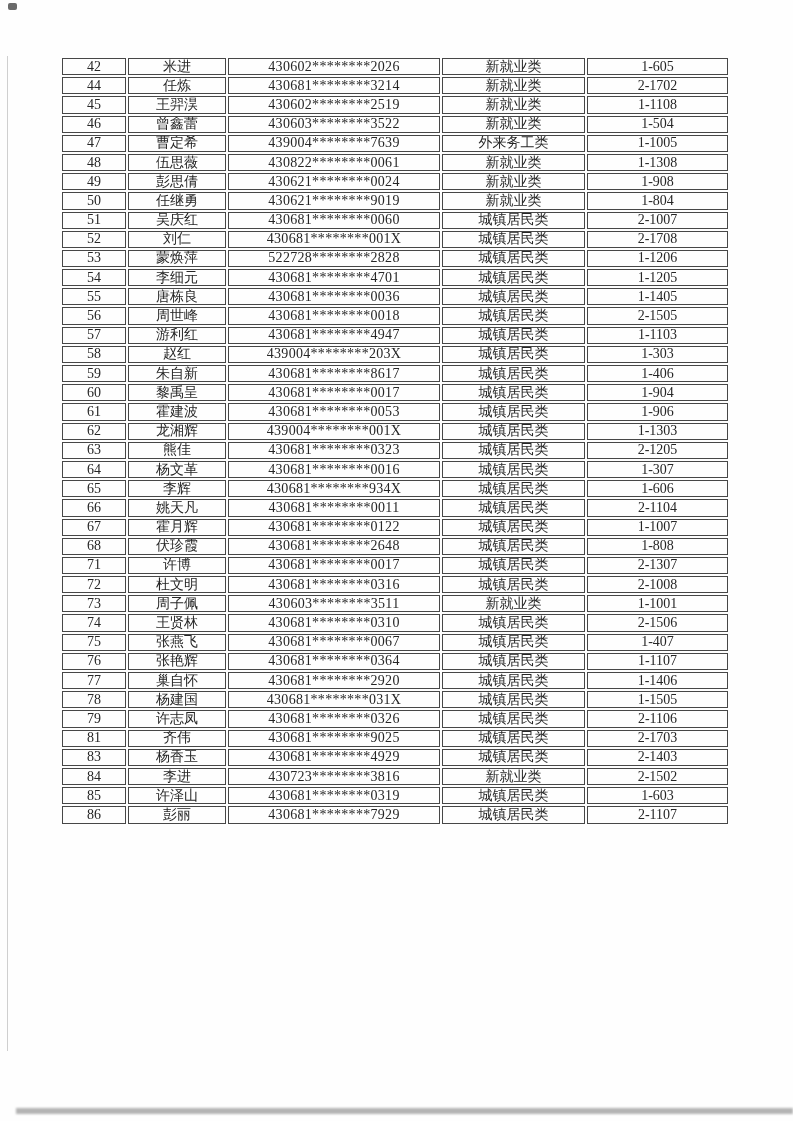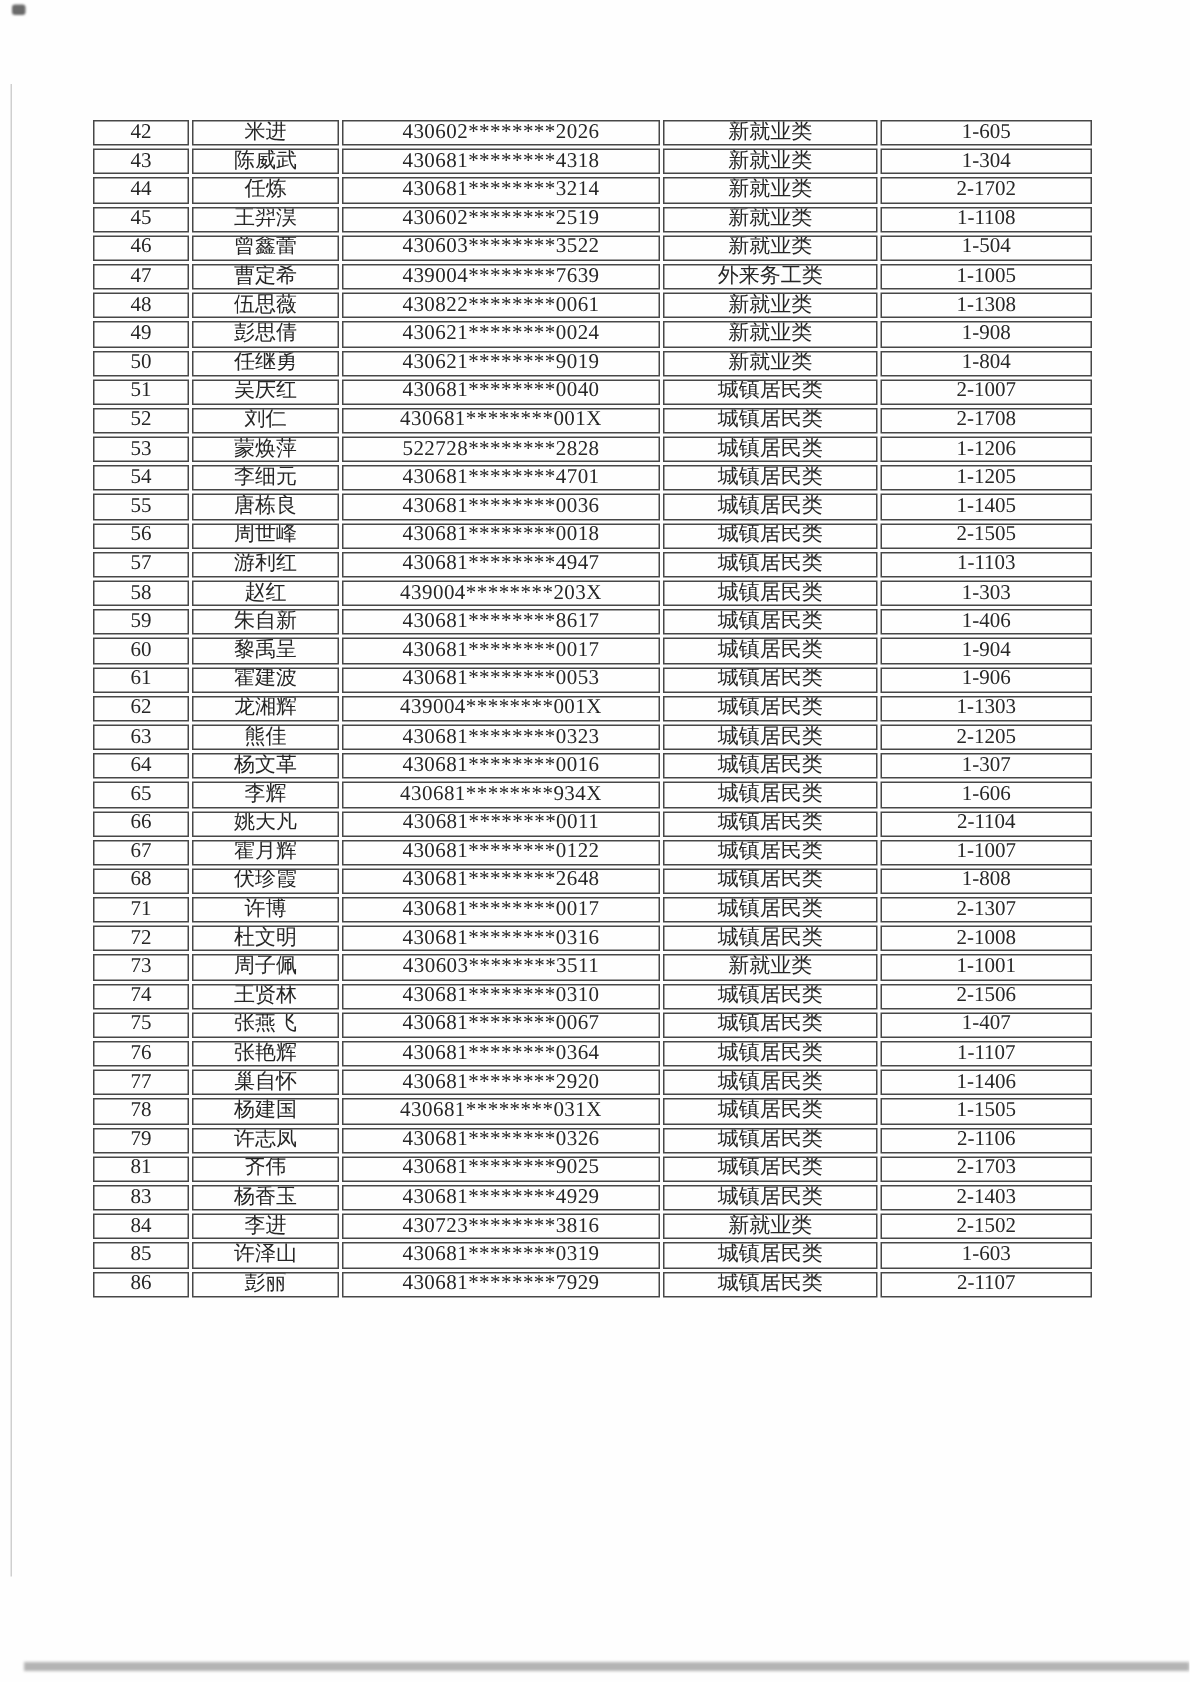--- a/index.html
+++ b/index.html
@@ -45,21 +45,21 @@
     right: 0;
     bottom: 7px;
     height: 6px;
     background: #b4b4b4;
     filter: blur(1px);
   }
   
   table.roster {
     position: absolute;
     left: 60px;
-    top: 78px;
+    top: 56px;
     width: 670px;
     table-layout: fixed;
     border-collapse: separate;
     border-spacing: 2px;
   }
   table.roster td {
     box-sizing: border-box;
     border: 1px solid #474747;
     height: 17.2px;
     padding: 0;
@@ -94,27 +94,20 @@
     </colgroup>
     <tbody id="roster-body">
         <tr>
           <td>42</td>
           <td>米进</td>
           <td class="cell-id">430602********2026</td>
           <td>新就业类</td>
           <td>1-605</td>
         </tr>
         <tr>
-          <td>43</td>
-          <td>陈威武</td>
-          <td class="cell-id">430681********4318</td>
-          <td>新就业类</td>
-          <td>1-304</td>
-        </tr>
-        <tr>
           <td>44</td>
           <td>任炼</td>
           <td class="cell-id">430681********3214</td>
           <td>新就业类</td>
           <td>2-1702</td>
         </tr>
         <tr>
           <td>45</td>
           <td>王羿淏</td>
           <td class="cell-id">430602********2519</td>
@@ -152,21 +145,21 @@
         <tr>
           <td>50</td>
           <td>任继勇</td>
           <td class="cell-id">430621********9019</td>
           <td>新就业类</td>
           <td>1-804</td>
         </tr>
         <tr>
           <td>51</td>
           <td>吴庆红</td>
-          <td class="cell-id">430681********0040</td>
+          <td class="cell-id">430681********0060</td>
           <td>城镇居民类</td>
           <td>2-1007</td>
         </tr>
         <tr>
           <td>52</td>
           <td>刘仁</td>
           <td class="cell-id">430681********001X</td>
           <td>城镇居民类</td>
           <td>2-1708</td>
         </tr>

